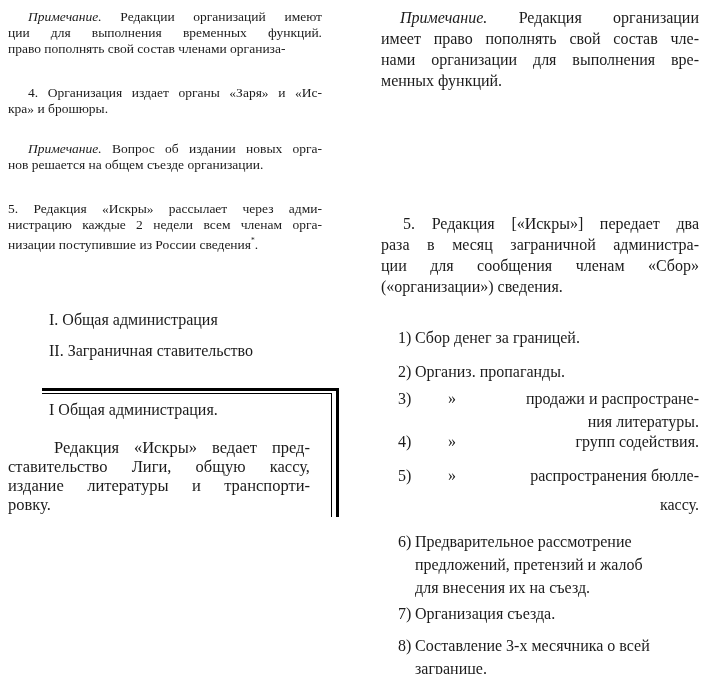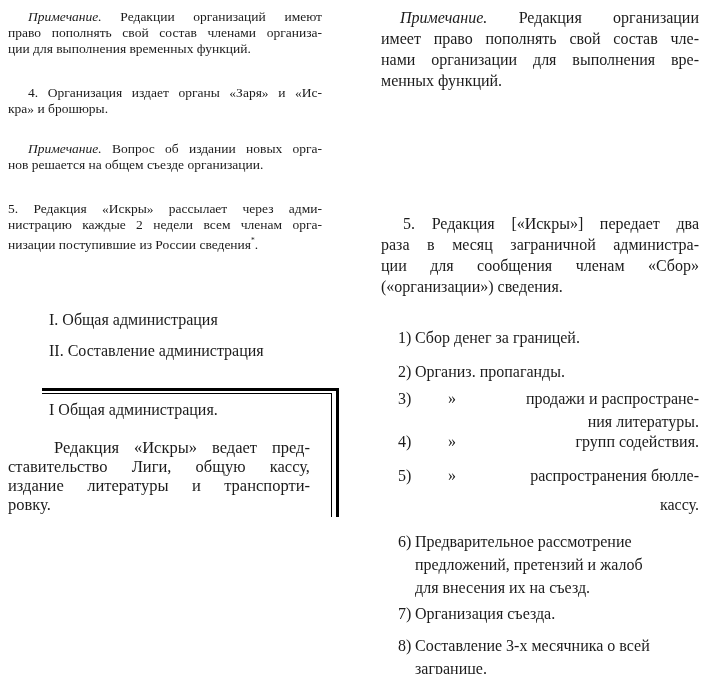--- a/index.html
+++ b/index.html
@@ -54,22 +54,22 @@
 
 <div class="page">
 
   <div class="col-left">
 
     <div class="para lp" style="top:8px;">
       <div class="fline ind20">
         <span class="lead">Примечание.</span><span> Редакции организаций имеют</span>
       </div>
       <div class="jlast">
+          <div class="ln">ции для выполнения временных функций.</div>
           <div class="ln">право пополнять свой состав членами организа-</div>
-          <div class="ln">ции для выполнения временных функций.</div>
         </div>
     </div>
 
     <div class="para lp jlast ind20" style="top:84px;">
         <div class="ln">4. Организация издает органы «Заря» и «Ис-</div>
         <div class="ln">кра» и брошюры.</div>
       </div>
 
     <div class="para lp" style="top:140px;">
       <div class="fline ind20">
@@ -84,21 +84,21 @@
       <div>
           <div class="ln">5. Редакция «Искры» рассылает через адми-</div>
           <div class="ln">нистрацию каждые 2 недели всем членам орга-</div>
         </div>
       <div class="lastline">
         <span>низации поступившие из России сведения</span><sup class="sup">*</sup><span>.</span>
       </div>
     </div>
 
     <div class="heading" style="top:310px;">I. Общая администрация</div>
-    <div class="heading" style="top:341px;">II. Составление администрация</div>
+    <div class="heading" style="top:341px;">II. Заграничная ставительство</div>
 
     <div class="box-heading">I Общая администрация.</div>
     <div class="para jlast ind46 box-para">
         <div class="ln">Редакция «Искры» ведает пред-</div>
         <div class="ln">ставительство Лиги, общую кассу,</div>
         <div class="ln">издание литературы и транспорти-</div>
         <div class="ln">ровку.</div>
       </div>
   </div>
 

